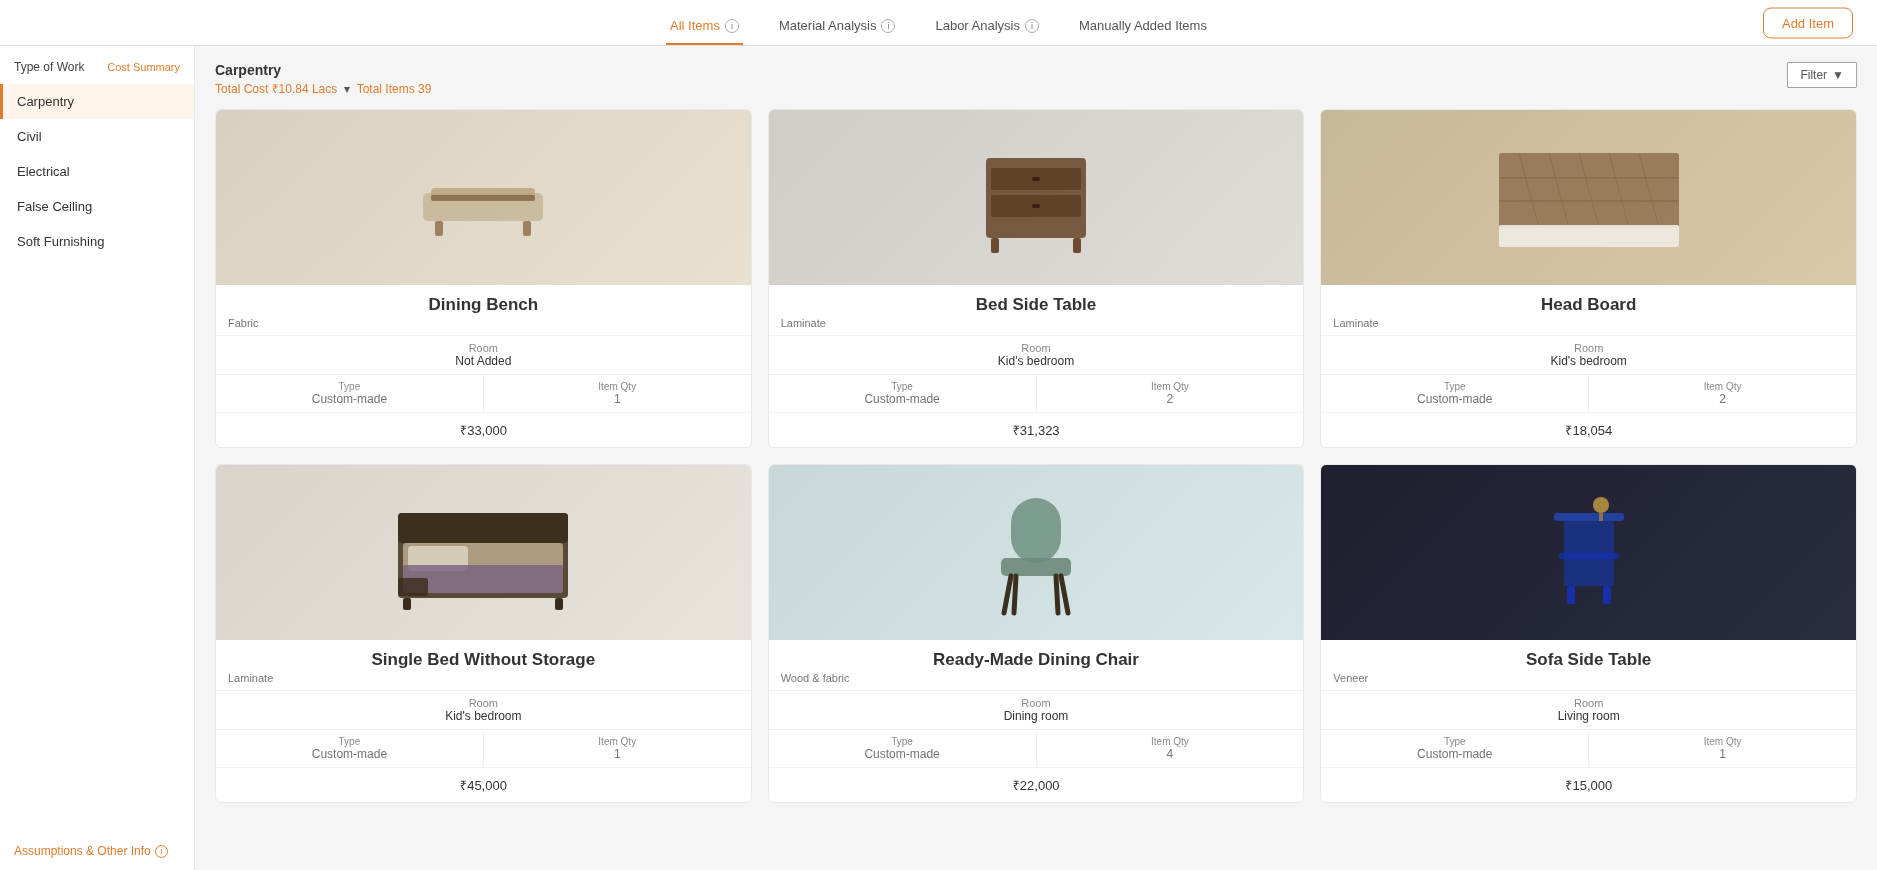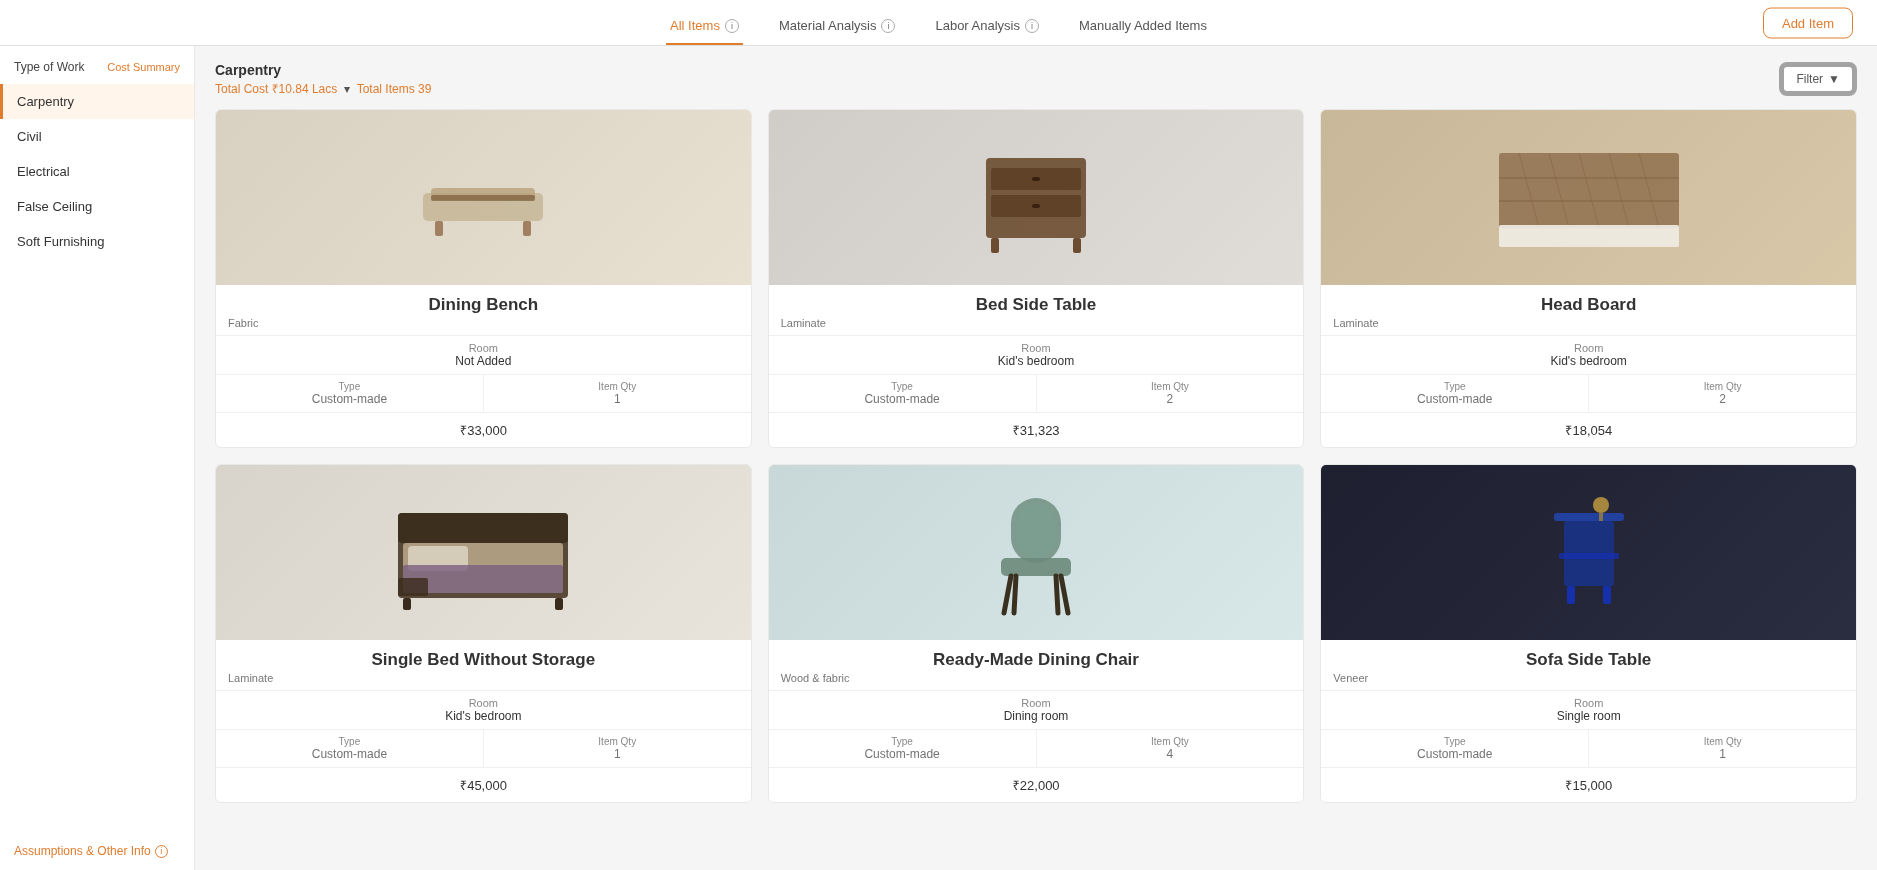--- a/index.html
+++ b/index.html
@@ -134,24 +134,24 @@
       margin-top: 2px;
     }
     .section-meta span {
       color: #e07c2e;
       font-weight: 500;
     }
     .filter-btn {
       display: flex;
       align-items: center;
       gap: 5px;
-      border: 5px solid #a3a3a3;
+      border: 1px solid #a3a3a3;
       background: #fff;
       padding: 5px 12px;
-      border-radius: 8px;
+      border-radius: 1px;
       cursor: pointer;
       font-size: 12px;
       color: #555;
     }
 
     
     .items-grid {
       display: grid;
       grid-template-columns: repeat(3, 1fr);
       gap: 16px;
@@ -516,21 +516,21 @@
             <rect x="58" y="103" width="8" height="18" rx="2" fill="#1530aa"></rect>
             <rect x="94" y="103" width="8" height="18" rx="2" fill="#1530aa"></rect>
           </svg>
         </div>
         <div class="item-info">
           <div class="item-name">Sofa Side Table</div>
           <div class="item-material">Veneer</div>
         </div>
         <div class="item-room">
           <div class="item-room-label">Room</div>
-          <div class="item-room-value">Single room</div>
+          <div class="item-room-value">Living room</div>
         </div>
         <div class="item-details">
           <div class="item-detail-half">
             <div class="item-detail-label">Type</div>
             <div class="item-detail-value">Custom-made</div>
           </div>
           <div class="item-detail-half">
             <div class="item-detail-label">Item Qty</div>
             <div class="item-detail-value">1</div>
           </div>

